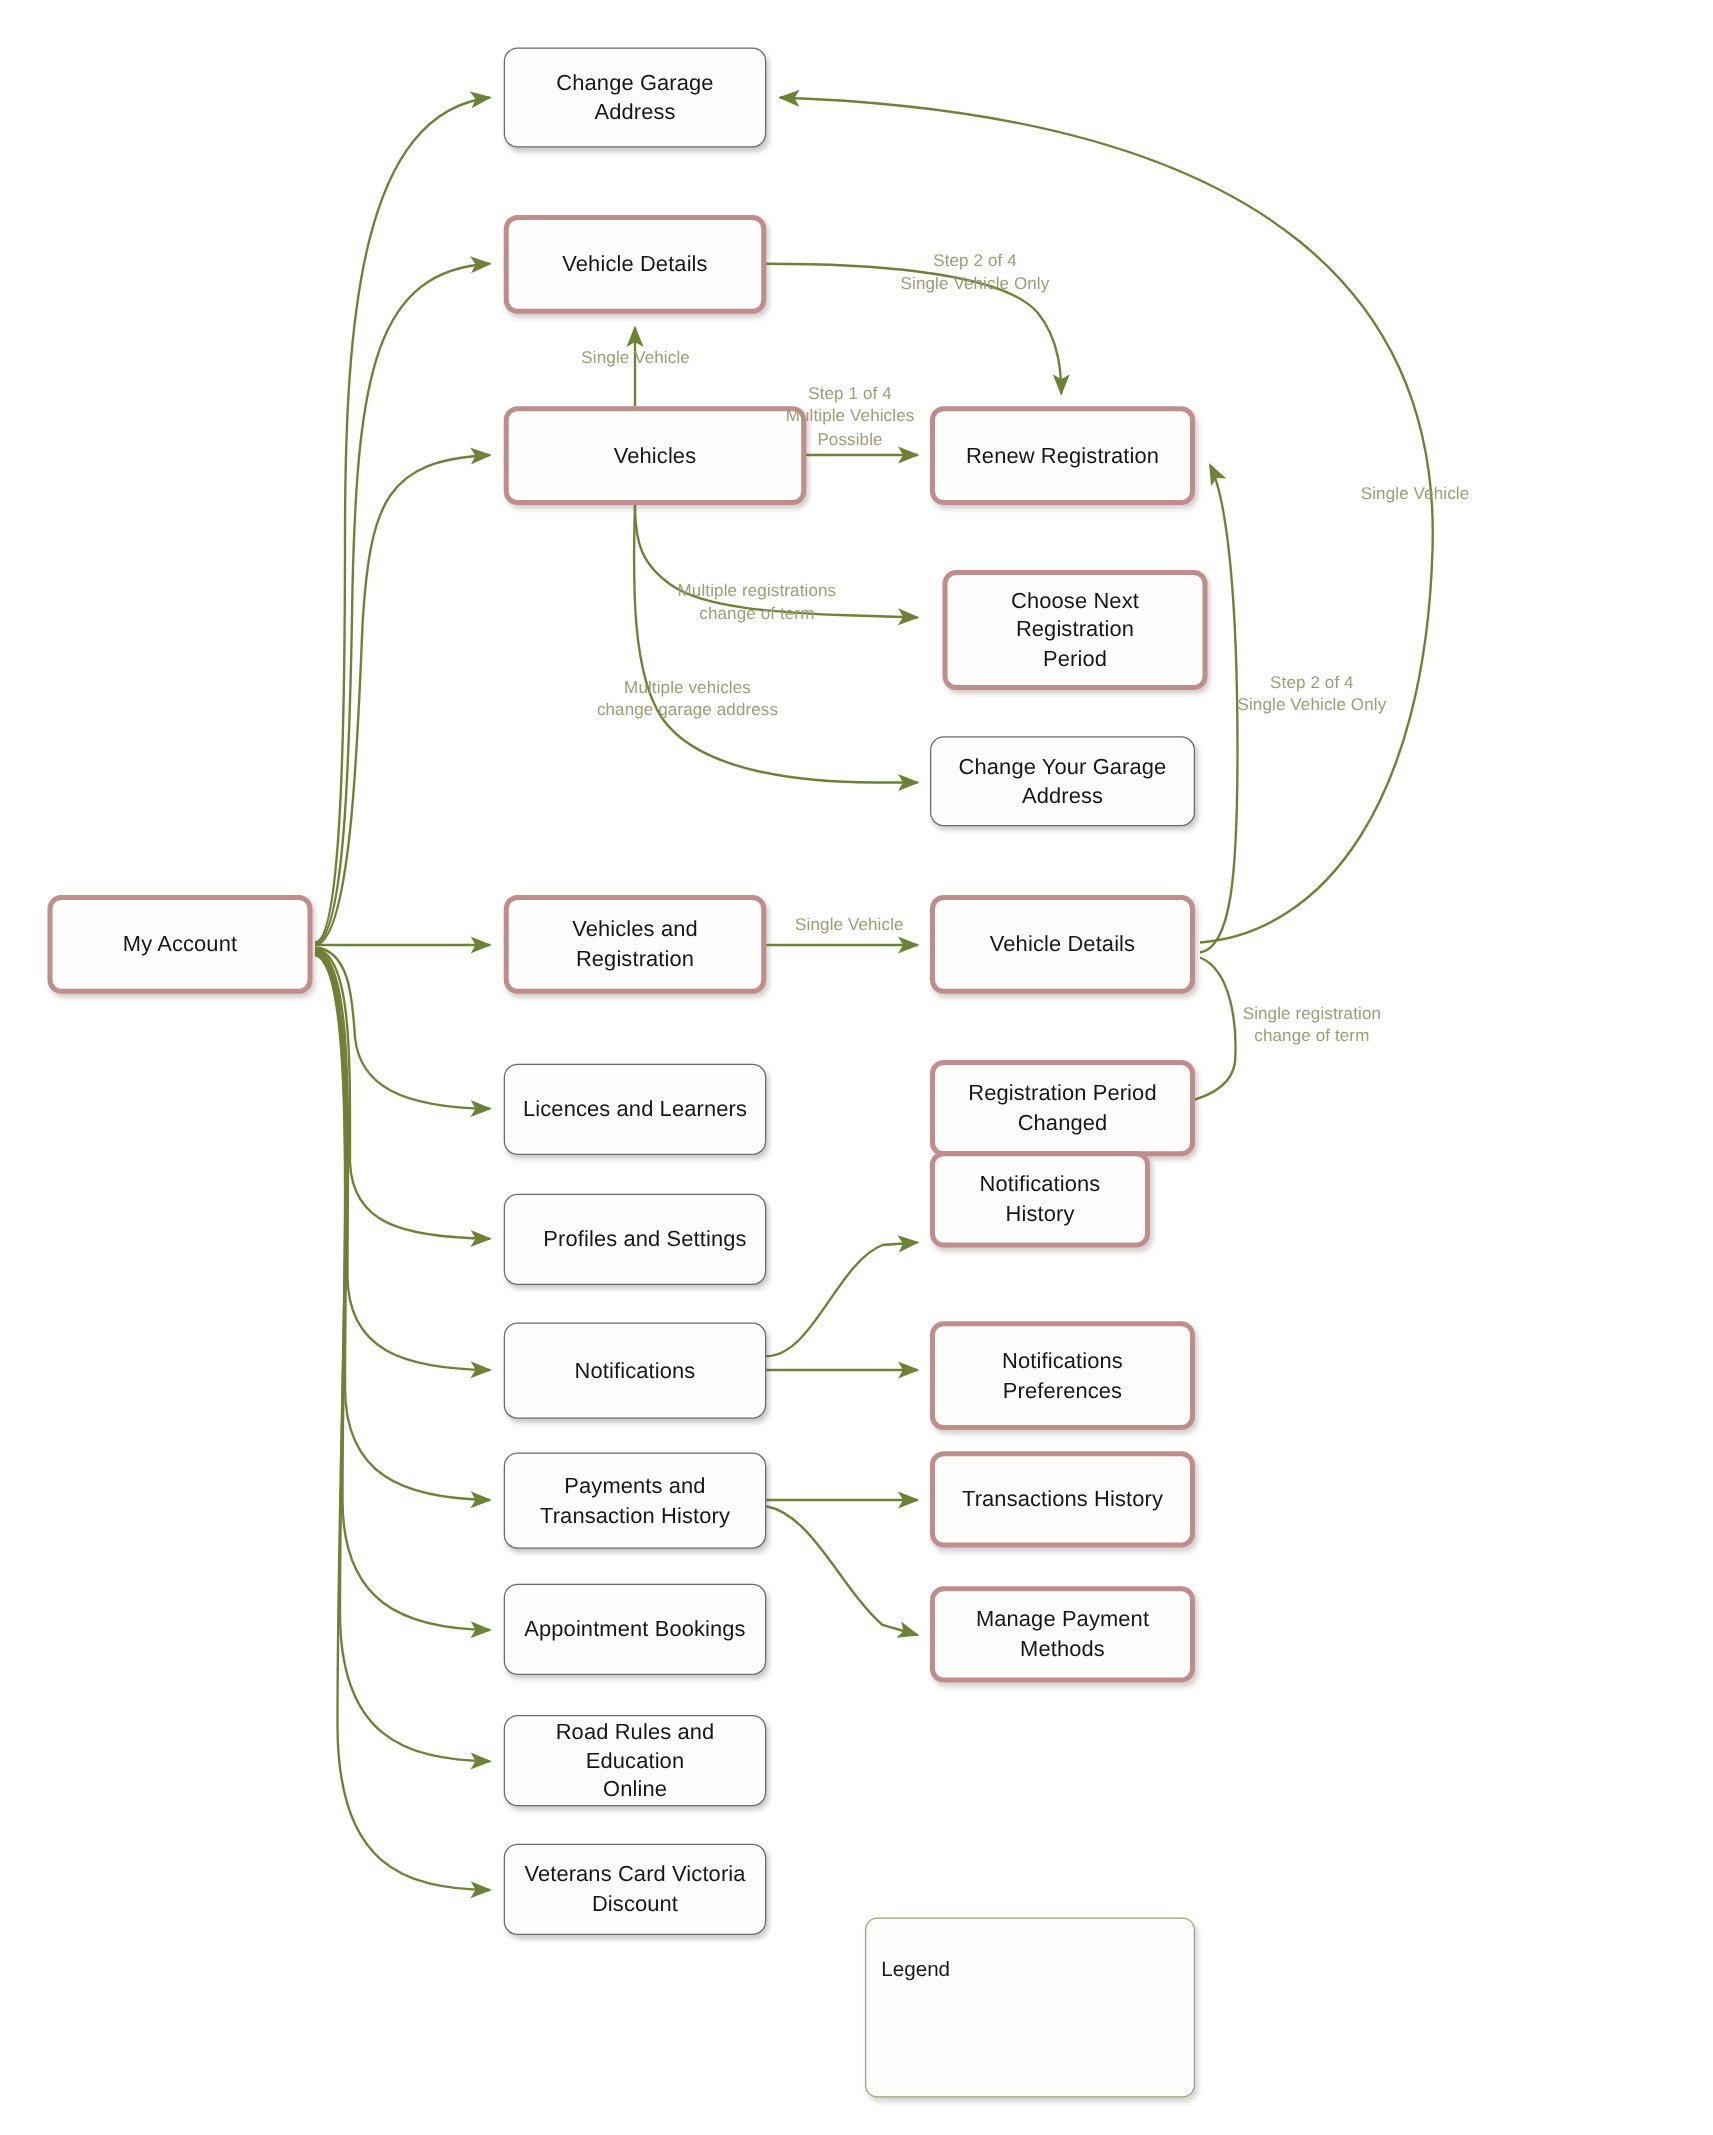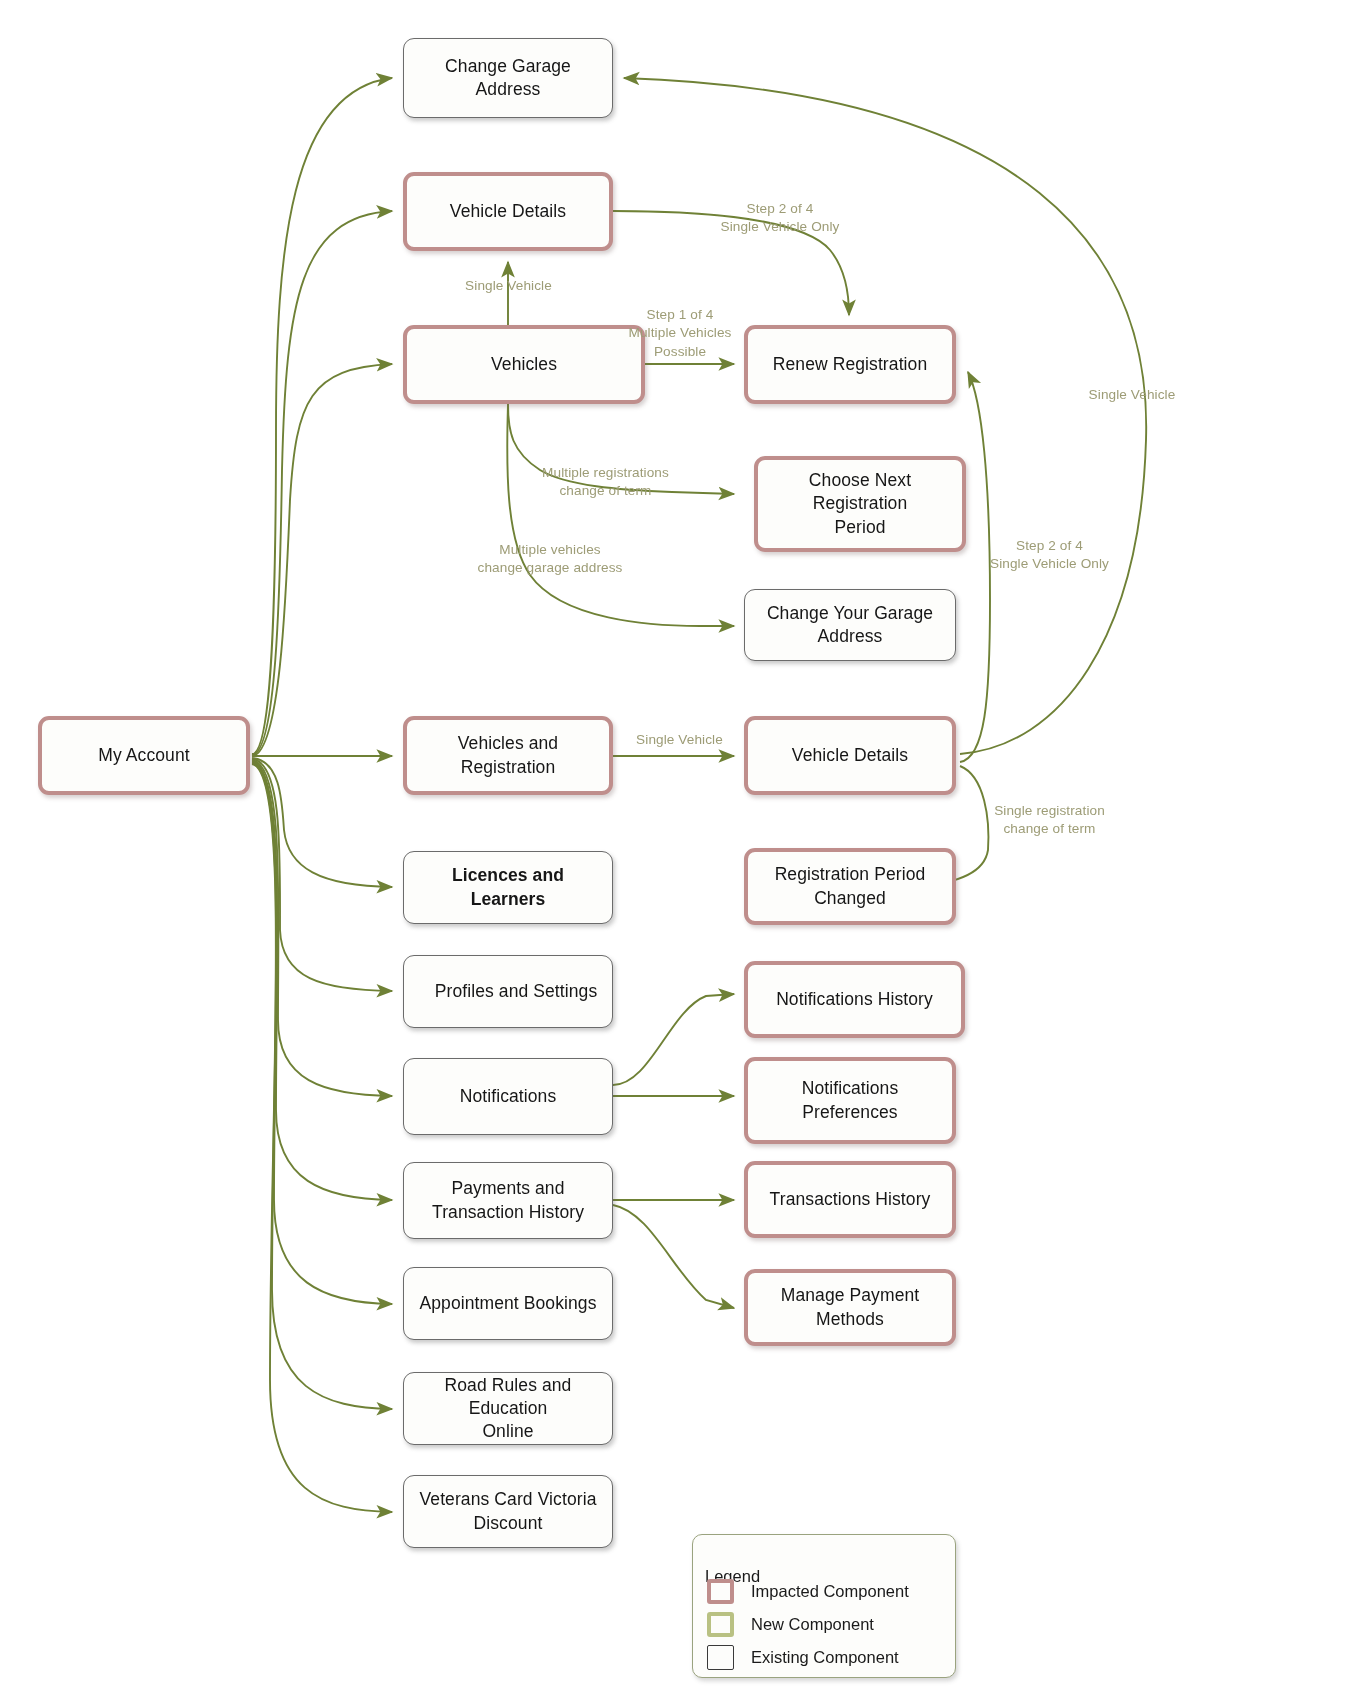--- a/index.html
+++ b/index.html
@@ -159,21 +159,21 @@
   <div class="node impacted" style="left:38px;top:716px;width:212px;height:79px;">My Account</div>
 
   <div class="node existing" style="left:403px;top:38px;width:210px;height:80px;">Change Garage Address</div>
 
   <div class="node impacted" style="left:403px;top:172px;width:210px;height:79px;">Vehicle Details</div>
 
   <div class="node impacted" style="left:403px;top:325px;width:242px;height:79px;">Vehicles</div>
 
   <div class="node impacted" style="left:403px;top:716px;width:210px;height:79px;">Vehicles and Registration</div>
 
-  <div class="node existing" style="left:403px;top:851px;width:210px;height:73px;font-weight:bold;">Licences and Learners</div>
+  <div class="node existing" style="left:403px;top:851px;width:210px;height:73px;">Licences and Learners</div>
 
   <div class="node existing" style="left:403px;top:955px;width:210px;height:73px;padding-left:28px;">Profiles and Settings</div>
 
   <div class="node existing" style="left:403px;top:1058px;width:210px;height:77px;">Notifications</div>
 
   <div class="node existing" style="left: 403px; top: 1162px; width: 210px; height: 77px; white-space: pre-line;">Payments and
 Transaction History</div>
 
   <div class="node existing" style="left:403px;top:1267px;width:210px;height:73px;">Appointment Bookings</div>
 
@@ -189,21 +189,21 @@
 Period</div>
 
   <div class="node existing" style="left: 744px; top: 589px; width: 212px; height: 72px; white-space: pre-line;">Change Your Garage
 Address</div>
 
   <div class="node impacted" style="left:744px;top:716px;width:212px;height:79px;">Vehicle Details</div>
 
   <div class="node impacted" style="left: 744px; top: 848px; width: 212px; height: 77px; white-space: pre-line;">Registration Period
 Changed</div>
 
-  <div class="node impacted" style="left:744px;top:961px;width:221px;height:77px;padding-left:12px;">Notifications History</div>
+  <div class="node impacted" style="left:744px;top:921px;width:176px;height:77px;padding-left:12px;">Notifications History</div>
 
   <div class="node impacted" style="left:744px;top:1057px;width:212px;height:87px;">Notifications Preferences</div>
 
   <div class="node impacted" style="left:744px;top:1161px;width:212px;height:77px;">Transactions History</div>
 
   <div class="node impacted" style="left: 744px; top: 1269px; width: 212px; height: 77px; white-space: pre-line;">Manage Payment
 Methods</div>
 
   <div class="edge-label" style="left: 690px; top: 200px; width: 180px; white-space: pre-line;">Step 2 of 4
 Single Vehicle Only</div>
@@ -225,29 +225,15 @@
   <div class="edge-label" style="left: 962px; top: 537px; width: 175px; white-space: pre-line;">Step 2 of 4
 Single Vehicle Only</div>
 
   <div class="edge-label" style="left:617px;top:731px;width:125px;">Single Vehicle</div>
 
   <div class="edge-label" style="left: 962px; top: 802px; width: 175px; white-space: pre-line;">Single registration
 change of term</div>
 
   <div id="legend">
     <div class="legend-title">Legend</div>
-    <div class="legend-rows">
-      <div class="legend-row">
-        <span class="swatch sw-impacted"></span>
-        <span class="legend-text">Impacted Component</span>
-      </div>
-      <div class="legend-row">
-        <span class="swatch sw-new"></span>
-        <span class="legend-text">New Component</span>
-      </div>
-      <div class="legend-row">
-        <span class="swatch sw-existing"></span>
-        <span class="legend-text">Existing Component</span>
-      </div>
-    </div>
   </div>
 
 </div>
 
 </body></html>

